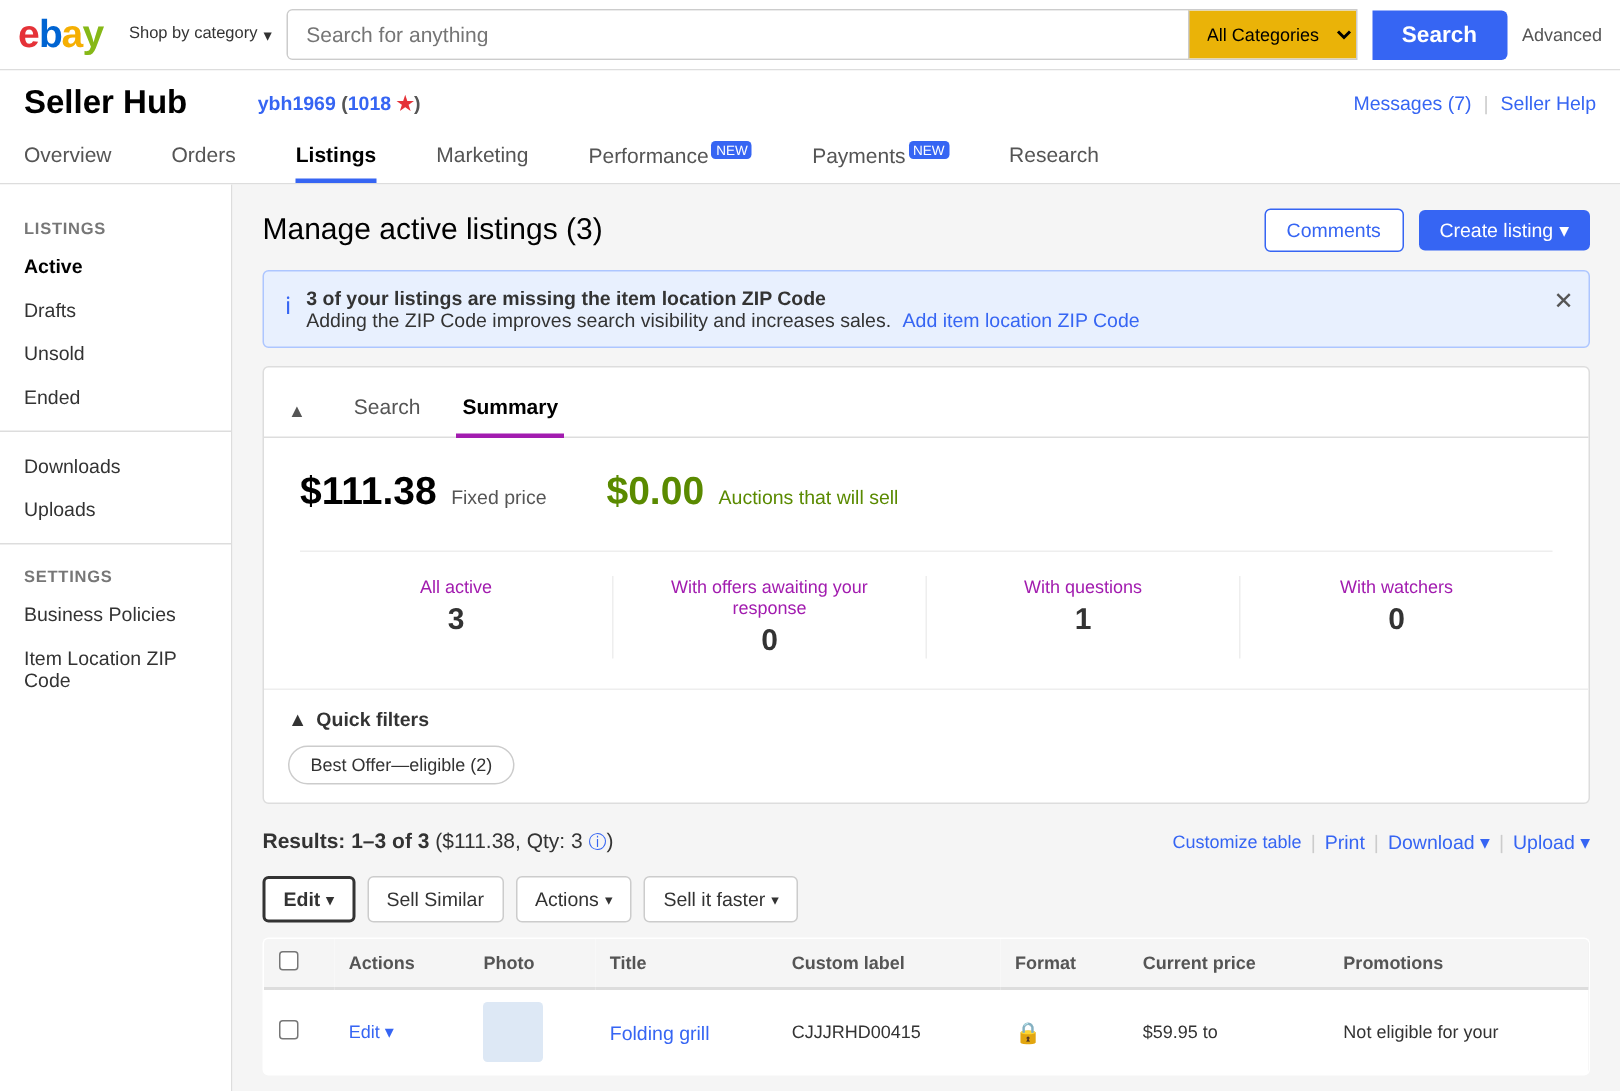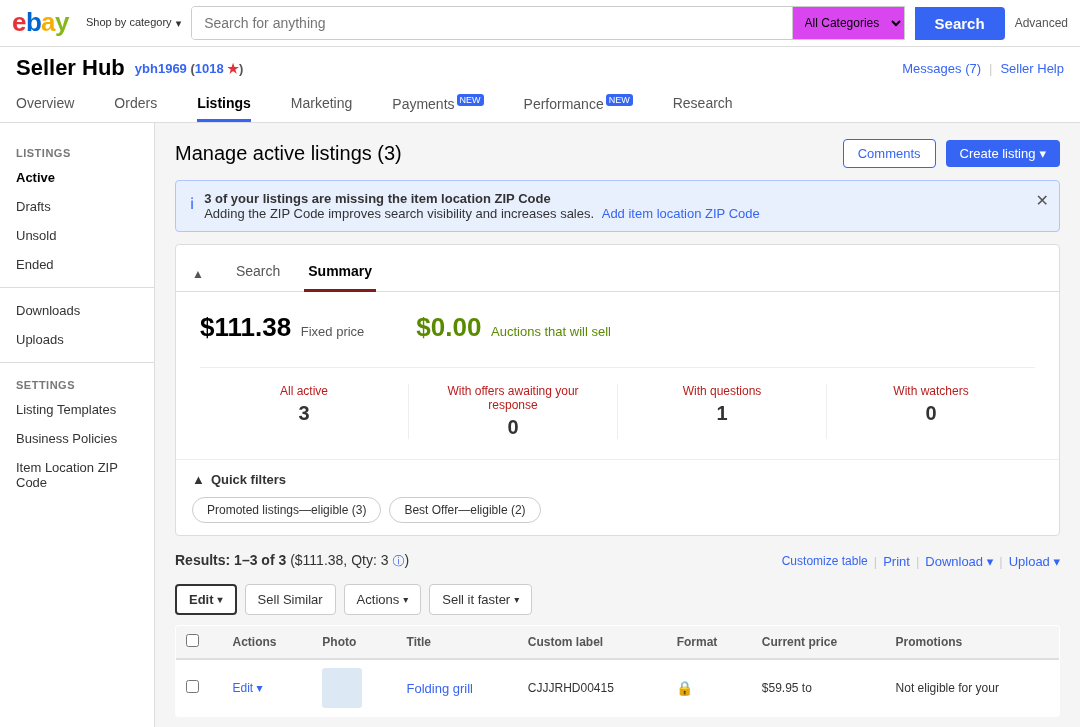--- a/index.html
+++ b/index.html
@@ -18,21 +18,21 @@
     .logo svg { width: 60px; height: 28px; }
     .shop-by { display: flex; align-items: center; font-size: 12px; cursor: pointer; white-space: nowrap; color: #333; margin-left: 4px; }
     .shop-by span { font-size: 11px; }
     .search-bar {
       display: flex; flex: 1; border: 1px solid #ccc; border-radius: 4px 0 0 4px; overflow: hidden;
     }
     .search-bar input {
       flex: 1; padding: 8px 12px; border: none; outline: none; font-size: 14px;
     }
     .search-bar select {
-      border: none; border-left: 1px solid #ccc; padding: 0 8px; background: #d946ef; font-size: 12px; outline: none; cursor: pointer;
+      border: none; border-left: 1px solid #ccc; padding: 0 8px; background: #eab308; font-size: 12px; outline: none; cursor: pointer;
     }
     .search-btn {
       background: #3665f3; color: #fff; border: none; padding: 8px 20px; font-size: 15px; cursor: pointer; font-weight: bold; border-radius: 0 4px 4px 0;
     }
     .advanced-link { font-size: 12px; color: #555; white-space: nowrap; cursor: pointer; }
 
     
     .seller-hub-header {
       background: #fff;
       padding: 8px 16px 0 16px;
@@ -106,35 +106,35 @@
     
     .panel {
       background: #fff; border: 1px solid #ddd; border-radius: 4px; margin-bottom: 12px; padding: 0;
     }
     .panel-tabs {
       display: flex; align-items: center; padding: 12px 16px 0 16px; border-bottom: 1px solid #ddd; gap: 20px;
     }
     .panel-tab {
       padding: 6px 4px 10px 4px; font-size: 14px; cursor: pointer; color: #555; border-bottom: 3px solid transparent; margin-bottom: -1px;
     }
-    .panel-tab.active { color: #000; font-weight: bold; border-bottom: 3px solid #7f1d1d; }
+    .panel-tab.active { color: #000; font-weight: bold; border-bottom: 3px solid #a21caf; }
     .collapse-icon { cursor: pointer; color: #555; margin-right: 8px; font-size: 12px; }
 
     
     .summary-content { padding: 20px 24px; }
-    .summary-prices { display: flex; gap: 52px; margin-bottom: 24px; }
+    .summary-prices { display: flex; gap: 40px; margin-bottom: 24px; }
     .price-fixed .amount { font-size: 26px; font-weight: bold; color: #000; }
     .price-fixed .label { font-size: 13px; color: #555; margin-left: 6px; }
     .price-auction .amount { font-size: 26px; font-weight: bold; color: #5a8a00; }
     .price-auction .label { font-size: 13px; color: #5a8a00; margin-left: 6px; }
 
     .summary-stats { display: flex; gap: 0; border-top: 1px solid #eee; padding-top: 16px; }
     .stat-item { flex: 1; text-align: center; border-right: 1px solid #eee; padding: 0 16px; }
     .stat-item:last-child { border-right: none; }
-    .stat-label { font-size: 12px; color: #b91c1c; margin-bottom: 4px; }
+    .stat-label { font-size: 12px; color: #a21caf; margin-bottom: 4px; }
     .stat-value { font-size: 20px; font-weight: bold; color: #333; }
 
     
     .quick-filters-section { padding: 12px 16px; border-top: 1px solid #eee; }
     .quick-filters-header { display: flex; align-items: center; gap: 6px; margin-bottom: 10px; cursor: pointer; font-size: 13px; font-weight: bold; color: #333; }
     .filter-chips { display: flex; gap: 8px; flex-wrap: wrap; }
     .filter-chip {
       border: 1px solid #ccc; border-radius: 20px; padding: 5px 14px; font-size: 12px; cursor: pointer; background: #fff; color: #333;
     }
 
@@ -202,44 +202,44 @@
     </select>
   </div>
 
   <button class="search-btn">Search</button>
 
   <span class="advanced-link">Advanced</span>
 </div>
 
 <div class="seller-hub-header">
   <div class="seller-hub-title-row">
-    <div style="display:flex;align-items:center;">
+    <div style="display:flex;align-items:center;gap:37px;">
       <span class="seller-hub-title">Seller Hub</span>
       <span class="seller-username">
         <a>ybh1969</a>
         (<a><span>1018</span> <span style="color:#e53238;">★</span></a>)
       </span>
     </div>
     <div class="seller-header-links">
       <a>Messages (7)</a>
       <span class="divider">|</span>
       <a>Seller Help</a>
     </div>
   </div>
 
   <nav class="main-nav">
     <div class="main-nav-item">Overview</div>
     <div class="main-nav-item">Orders</div>
     <div class="main-nav-item active">Listings</div>
     <div class="main-nav-item">Marketing</div>
     <div class="main-nav-item">
+      <span>Performance</span><span class="new-badge">NEW</span>
+    </div>
+    <div class="main-nav-item">
       <span>Payments</span><span class="new-badge">NEW</span>
-    </div>
-    <div class="main-nav-item">
-      <span>Performance</span><span class="new-badge">NEW</span>
     </div>
     <div class="main-nav-item">Research</div>
   </nav>
 </div>
 
 <div class="layout">
 
   <aside class="sidebar">
     <div class="sidebar-section-title">LISTINGS</div>
 
@@ -249,21 +249,20 @@
     <div class="sidebar-item">Ended</div>
 
     <hr class="sidebar-divider">
 
     <div class="sidebar-item">Downloads</div>
     <div class="sidebar-item">Uploads</div>
 
     <hr class="sidebar-divider">
 
     <div class="sidebar-section-title">SETTINGS</div>
-    <div class="sidebar-item">Listing Templates</div>
     <div class="sidebar-item">Business Policies</div>
     <div class="sidebar-item">Item Location ZIP Code</div>
   </aside>
 
   <main class="main-content">
 
     <div class="page-header">
       <h1 class="page-title">Manage active listings (3)</h1>
       <div class="page-header-actions">
         <button class="comments-btn">Comments</button>
@@ -322,21 +321,20 @@
           </div>
         </div>
       </div>
 
       <div class="quick-filters-section">
         <div class="quick-filters-header">
           <span>▲</span>
           <span>Quick filters</span>
         </div>
         <div class="filter-chips">
-          <button class="filter-chip">Promoted listings—eligible (3)</button>
           <button class="filter-chip">Best Offer—eligible (2)</button>
         </div>
       </div>
     </div>
 
     <div class="results-bar">
       <div class="results-text">
         <strong>Results: 1–3 of 3</strong>
         <span> <span>($111.38, Qty: 3</span> <span class="info-icon">ⓘ</span><span>)</span></span>
       </div>

